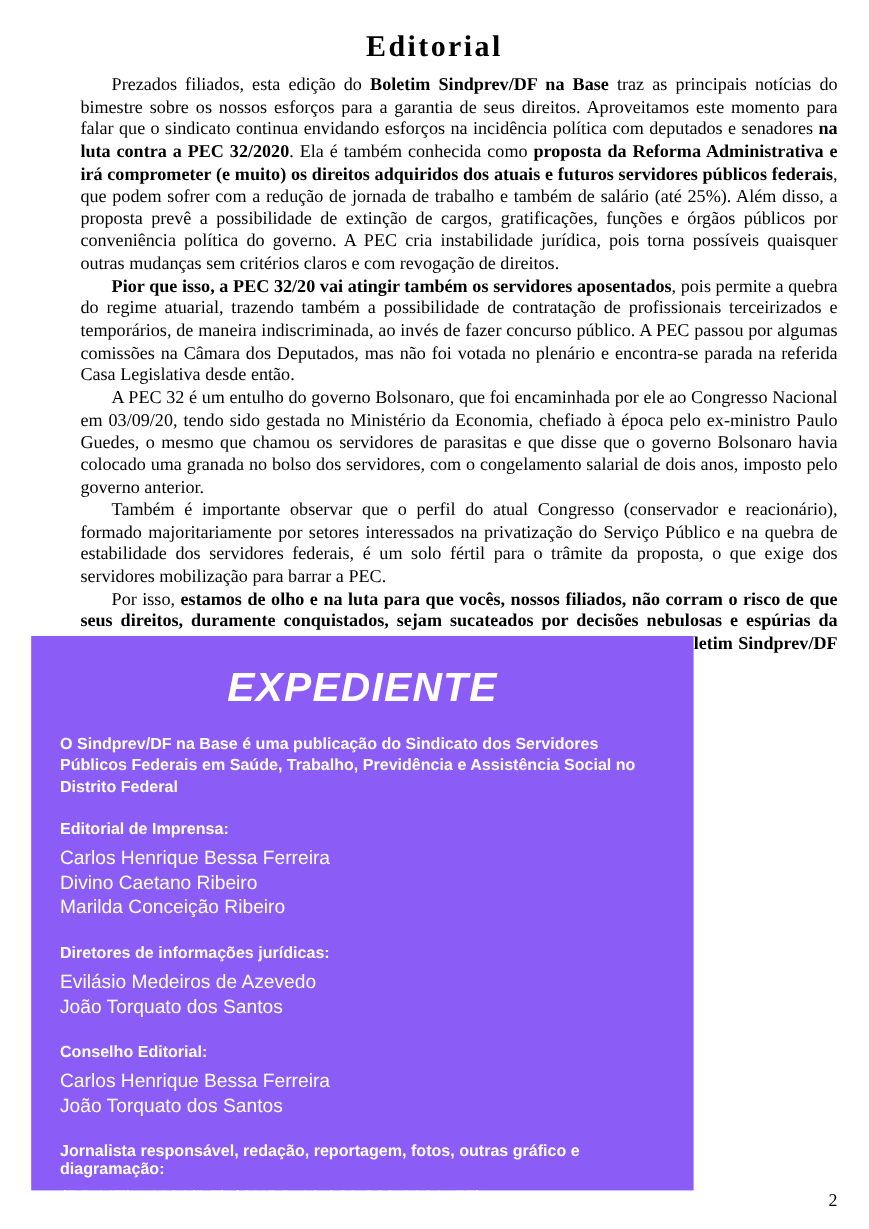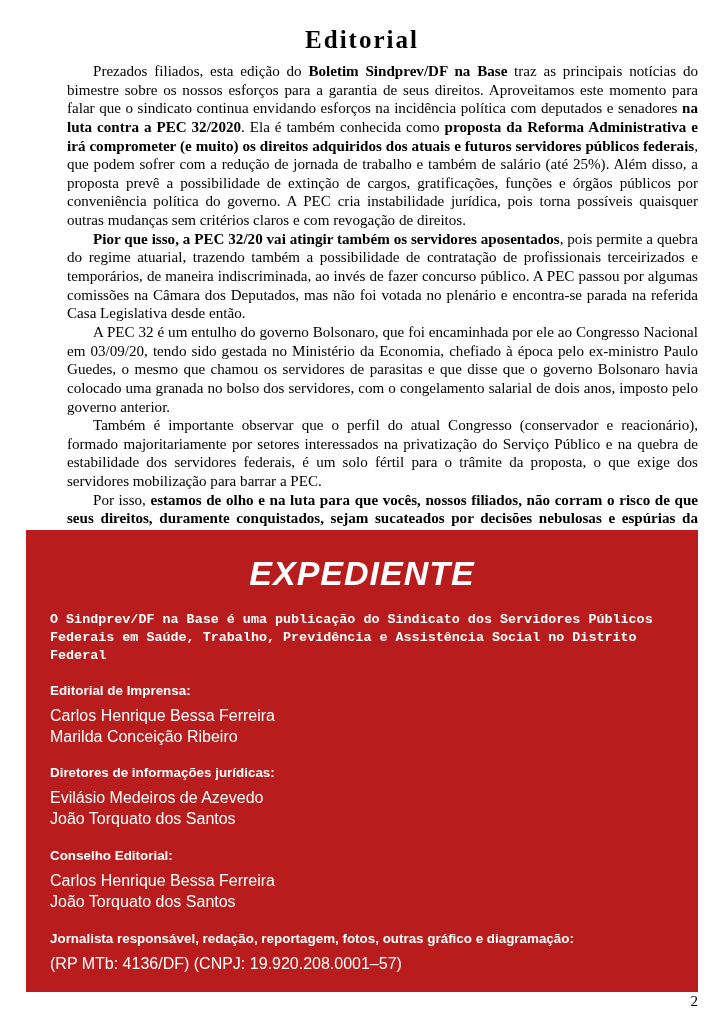--- a/index.html
+++ b/index.html
@@ -44,38 +44,38 @@
     margin: 0;
     text-indent: 26px;
   }
   .article b {
     font-weight: bold;
   }
   .expediente-block {
     position: absolute;
     left: 26px;
     top: 530px;
-    width: 672px;
+    width: 552px;
     height: 462px;
-    background: #b91c1c;
+    background: #8b5cf6;
     color: #ffffff;
     box-sizing: border-box;
     padding: 18px 24px 10px 24px;
   }
   .expediente-heading {
     text-align: center;
     font-family: "Liberation Sans", sans-serif;
     font-weight: bold;
     font-style: italic;
     font-size: 34px;
     letter-spacing: 1px;
     margin: 6px 0 18px 0;
   }
   .exp-intro {
-    font-family: Liberation Mono, monospace;
+    font-family: Liberation Sans, sans-serif;
     font-weight: bold;
     font-size: 13.4px;
     line-height: 1.34;
     margin: 0 0 18px 0;
     padding-right: 10px;
   }
   .exp-section-title {
     font-family: "Liberation Sans", sans-serif;
     font-weight: bold;
     font-size: 13.4px;
@@ -114,20 +114,21 @@
       <p><span>Por isso, </span><b>estamos de olho e na luta para que vocês, nossos filiados, não corram o risco de que seus direitos, duramente conquistados, sejam sucateados por decisões nebulosas e espúrias da Administração Pública Federal</b><span>. Esperamos que vocês gostem desta edição do </span><b>Boletim Sindprev/DF na Base</b><span>, que traz muitas informações para vocês. Boa leitura!</span></p>
     </div>
 
   <div class="expediente-block">
     <div class="expediente-heading">EXPEDIENTE</div>
     <div class="exp-intro">O Sindprev/DF na Base é uma publicação do Sindicato dos Servidores Públicos Federais em Saúde, Trabalho, Previdência e Assistência Social no Distrito Federal</div>
     <div id="expediente-sections">
         <div class="exp-section-title">Editorial de Imprensa:</div>
         <div class="exp-list">
           <div>Carlos Henrique Bessa Ferreira</div>
+          <div>Divino Caetano Ribeiro</div>
           <div>Marilda Conceição Ribeiro</div>
         </div>
         <div class="exp-section-title">Diretores de informações jurídicas:</div>
         <div class="exp-list">
           <div>Evilásio Medeiros de Azevedo</div>
           <div>João Torquato dos Santos</div>
         </div>
         <div class="exp-section-title">Conselho Editorial:</div>
         <div class="exp-list">
           <div>Carlos Henrique Bessa Ferreira</div>

